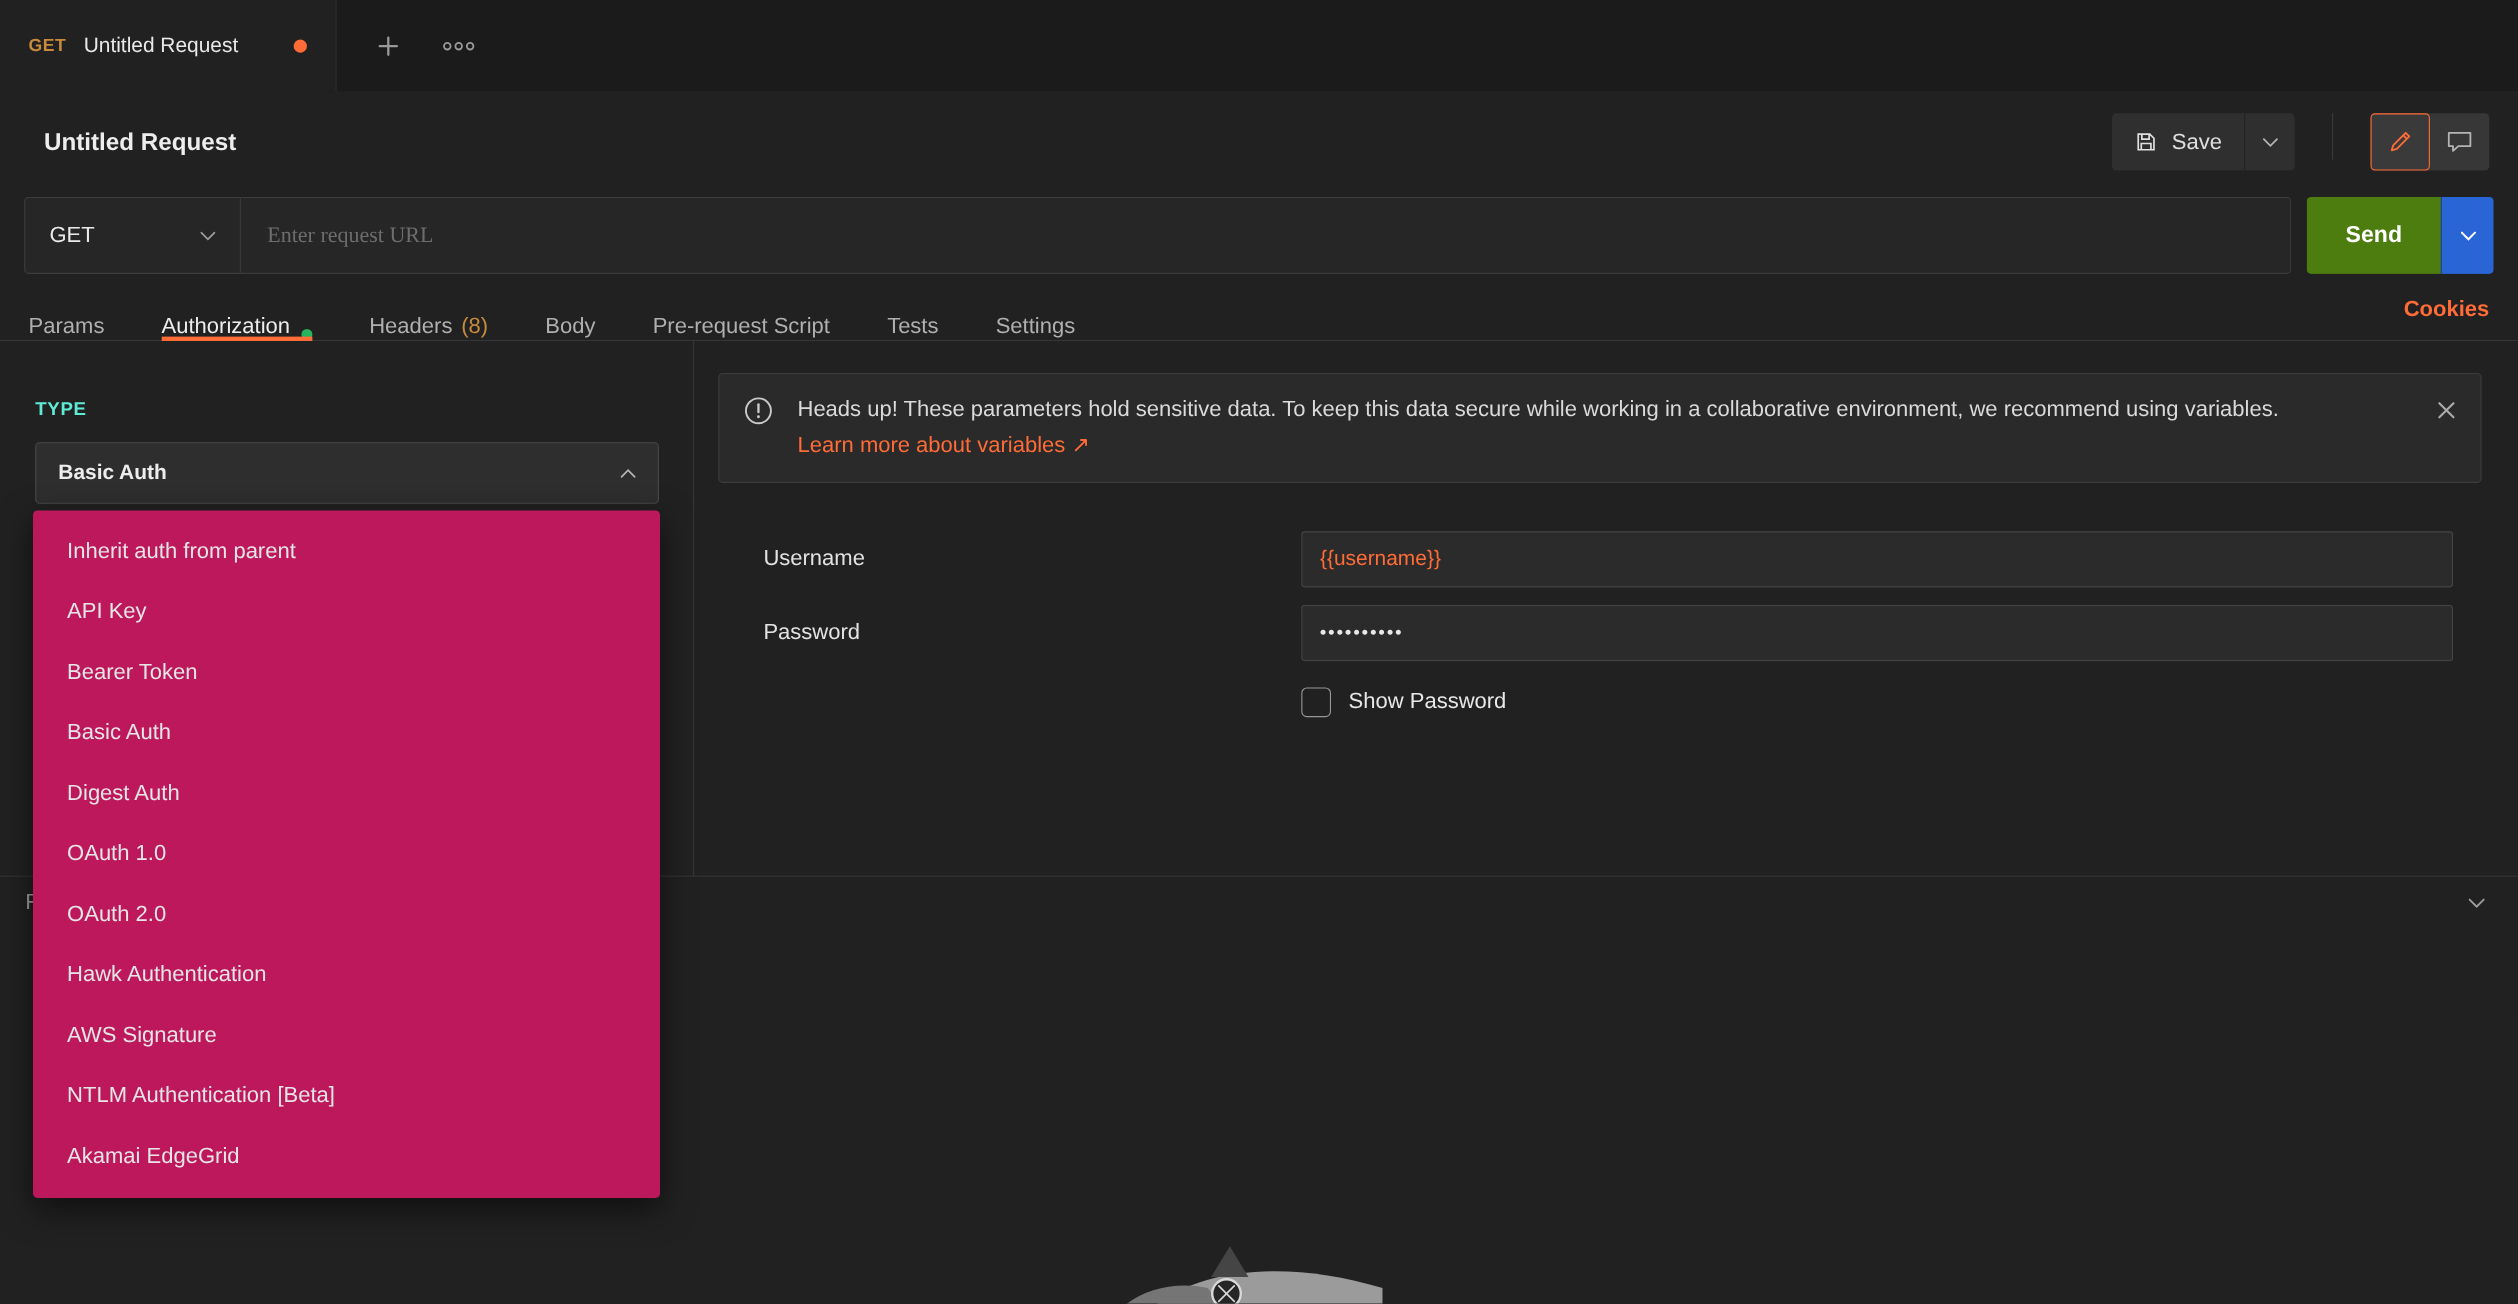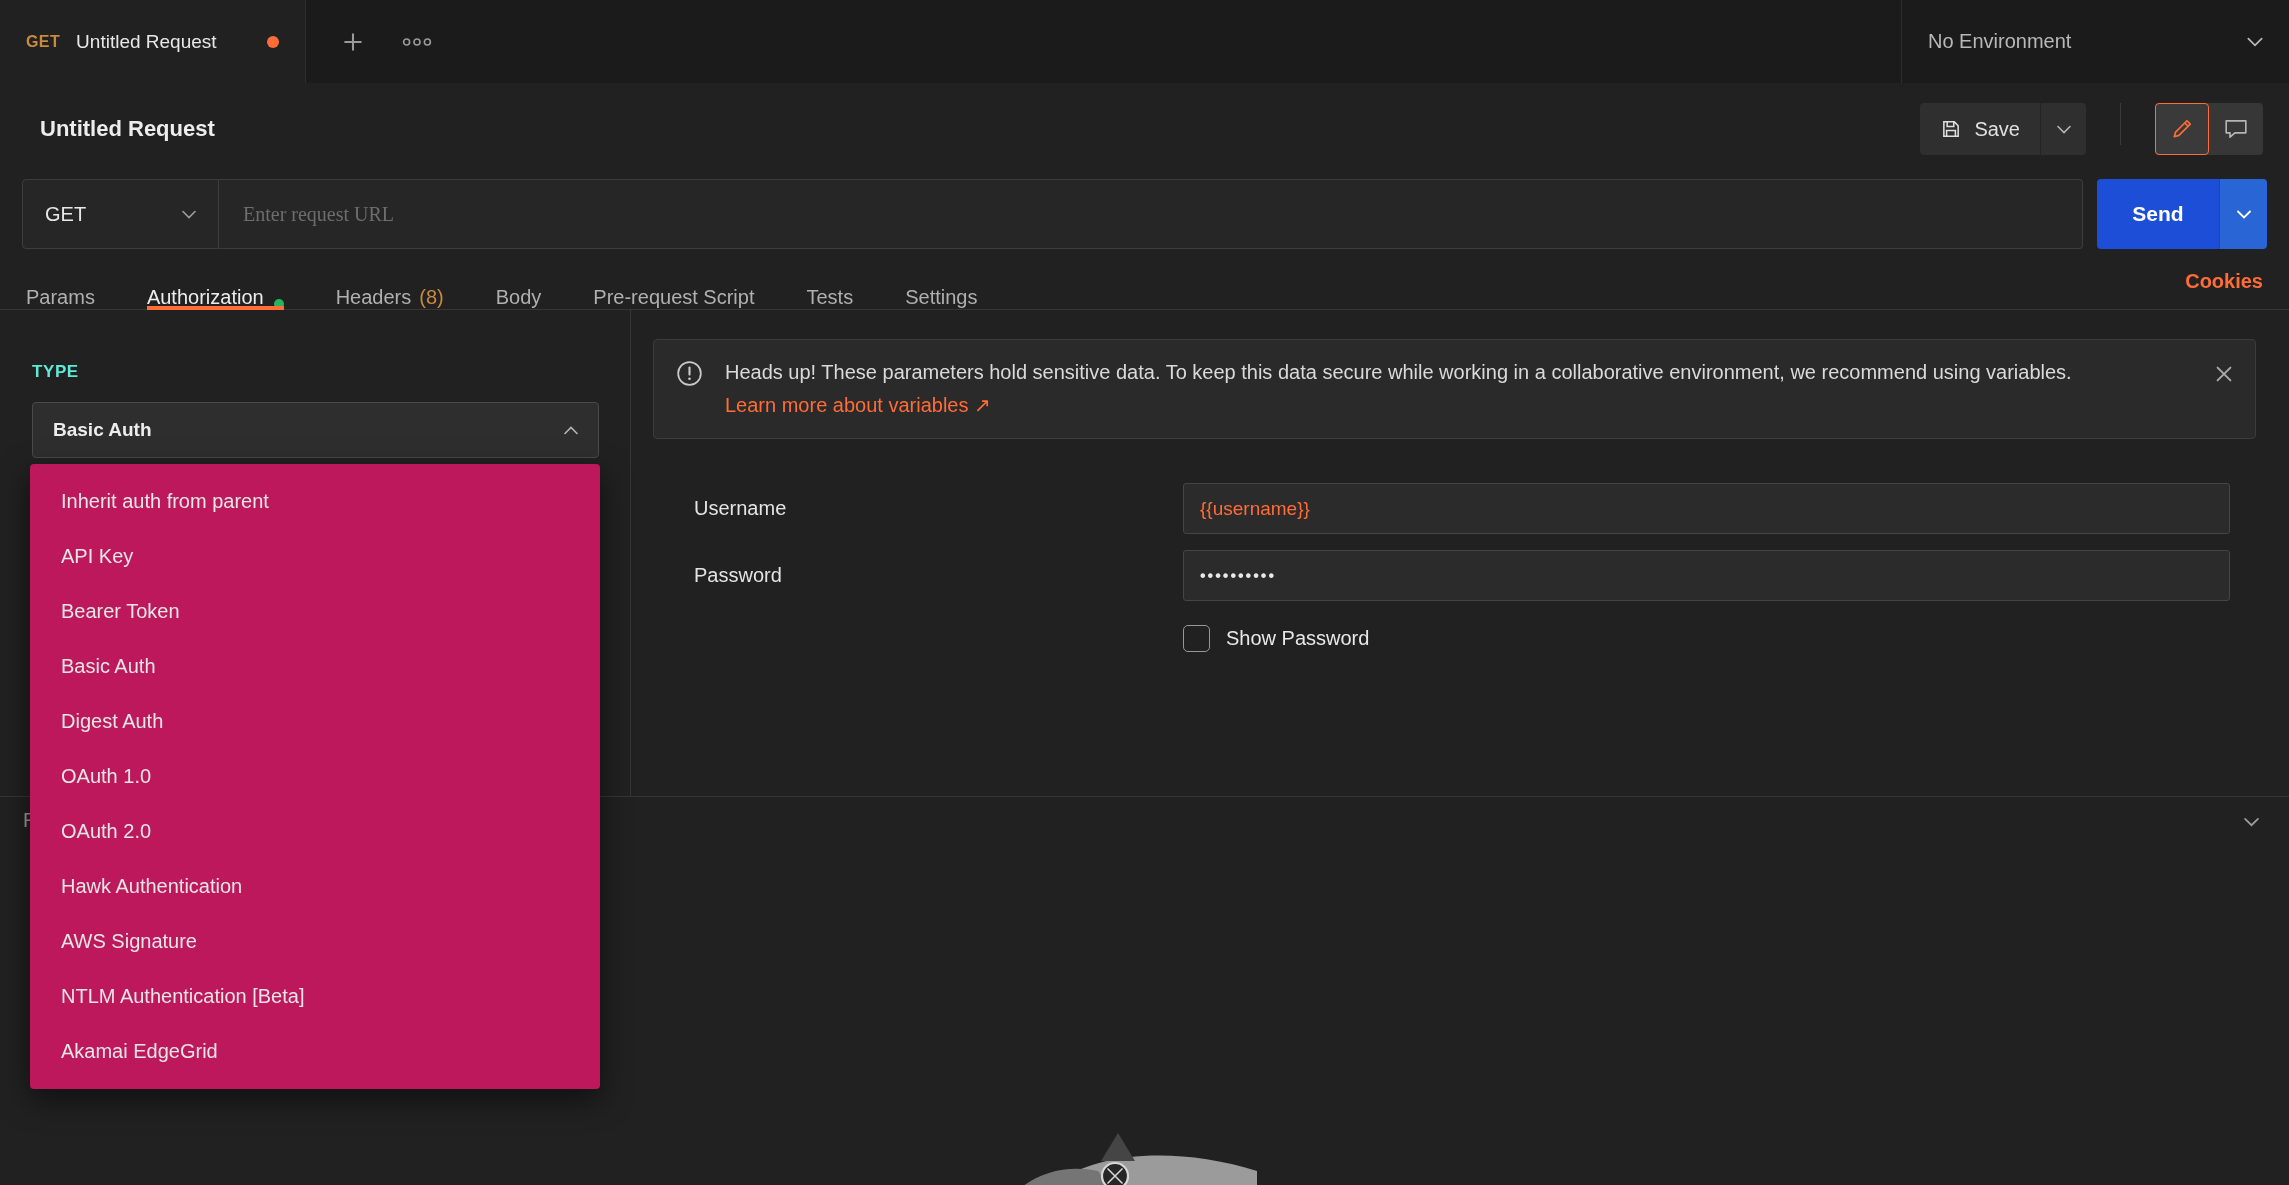--- a/index.html
+++ b/index.html
@@ -29,21 +29,21 @@
   .edit-btn{width:54px;display:flex;align-items:center;justify-content:center;cursor:pointer}
   .edit-btn.pencil{border:1px solid #ff6c37;border-radius:4px;color:#ff6c37;background:#3a3a3a}
   .edit-btn.comment{color:#b5b5b5}
 
   
   .url-row{height:78px;display:flex;align-items:center;padding:0 22px}
   .method-select{width:197px;height:70px;background:#262626;border:1px solid #3d3d3d;border-radius:4px 0 0 4px;display:flex;align-items:center;justify-content:space-between;padding:0 22px;font-size:20px;color:#e8e8e8;cursor:pointer;flex:none}
   .url-input{flex:1;height:70px;background:#262626;border:1px solid #3d3d3d;border-left:none;border-radius:0 4px 4px 0;padding:0 24px;font-size:20px;color:#dedede;outline:none;margin-right:14px;font-family:Liberation Serif, serif}
   .url-input::placeholder{color:#6d6d6d}
   .send-group{display:flex;height:70px;border-radius:4px;overflow:hidden;flex:none}
-  .send-main{width:122px;background:#1d4ed8;color:#fff;font-size:21px;font-weight:700;border:none;cursor:pointer;font-family:inherit}
+  .send-main{width:122px;background:#4d7c0f;color:#fff;font-size:21px;font-weight:700;border:none;cursor:pointer;font-family:inherit}
   .send-caret{width:48px;background:#2a65d6;border-left:1px solid rgba(0,0,0,.28);color:#fff;display:flex;align-items:center;justify-content:center;cursor:pointer}
 
   
   .reqtabs{height:57px;display:flex;align-items:center;padding:0 26px;border-bottom:1px solid #363636;font-size:20px;color:#b0b0b0}
   .rtab{height:100%;display:flex;align-items:flex-end;gap:10px;margin-right:52px;cursor:pointer;position:relative;white-space:nowrap}
   .rtab.active{color:#ededed}
   .rtab.active::after{content:"";position:absolute;left:0;right:0;bottom:-1px;height:4px;background:#ff6c37}
   .gdot{width:10px;height:10px;border-radius:50%;background:#26b55c;flex:none}
   .hcount{color:#c98a3e;margin-left:-2px}
   .cookies{margin-left:auto;color:#ff6c37;font-weight:600;cursor:pointer}
@@ -98,26 +98,20 @@
           </svg>
       </span>
       <span class="icon-btn">
         <svg width="30" height="10" viewBox="0 0 26 8" fill="none" stroke="currentColor" stroke-width="1.4">
             <circle cx="4" cy="4" r="2.6"></circle>
             <circle cx="13" cy="4" r="2.6"></circle>
             <circle cx="22" cy="4" r="2.6"></circle>
           </svg>
       </span>
     </div>
-    <div class="envsel">
-      <span>No Environment</span>
-      <svg width="16" height="10" viewBox="0 0 14 9" fill="none" stroke="currentColor" stroke-width="1.6" stroke-linecap="round">
-          <path d="M1 1.5l6 6 6-6"></path>
-        </svg>
-    </div>
   </header>
 
   <div class="title-row">
     <h1 class="page-title">Untitled Request</h1>
     <div class="title-actions">
       <div class="save-group">
         <button class="save-main">
           <svg width="22" height="22" viewBox="0 0 20 20" fill="none" stroke="currentColor" stroke-width="1.4">
               <path d="M3.5 3.5h9.5l3.5 3.5v9.5h-13z"></path>
               <path d="M6.5 3.5v4.2h6v-4.2"></path>

